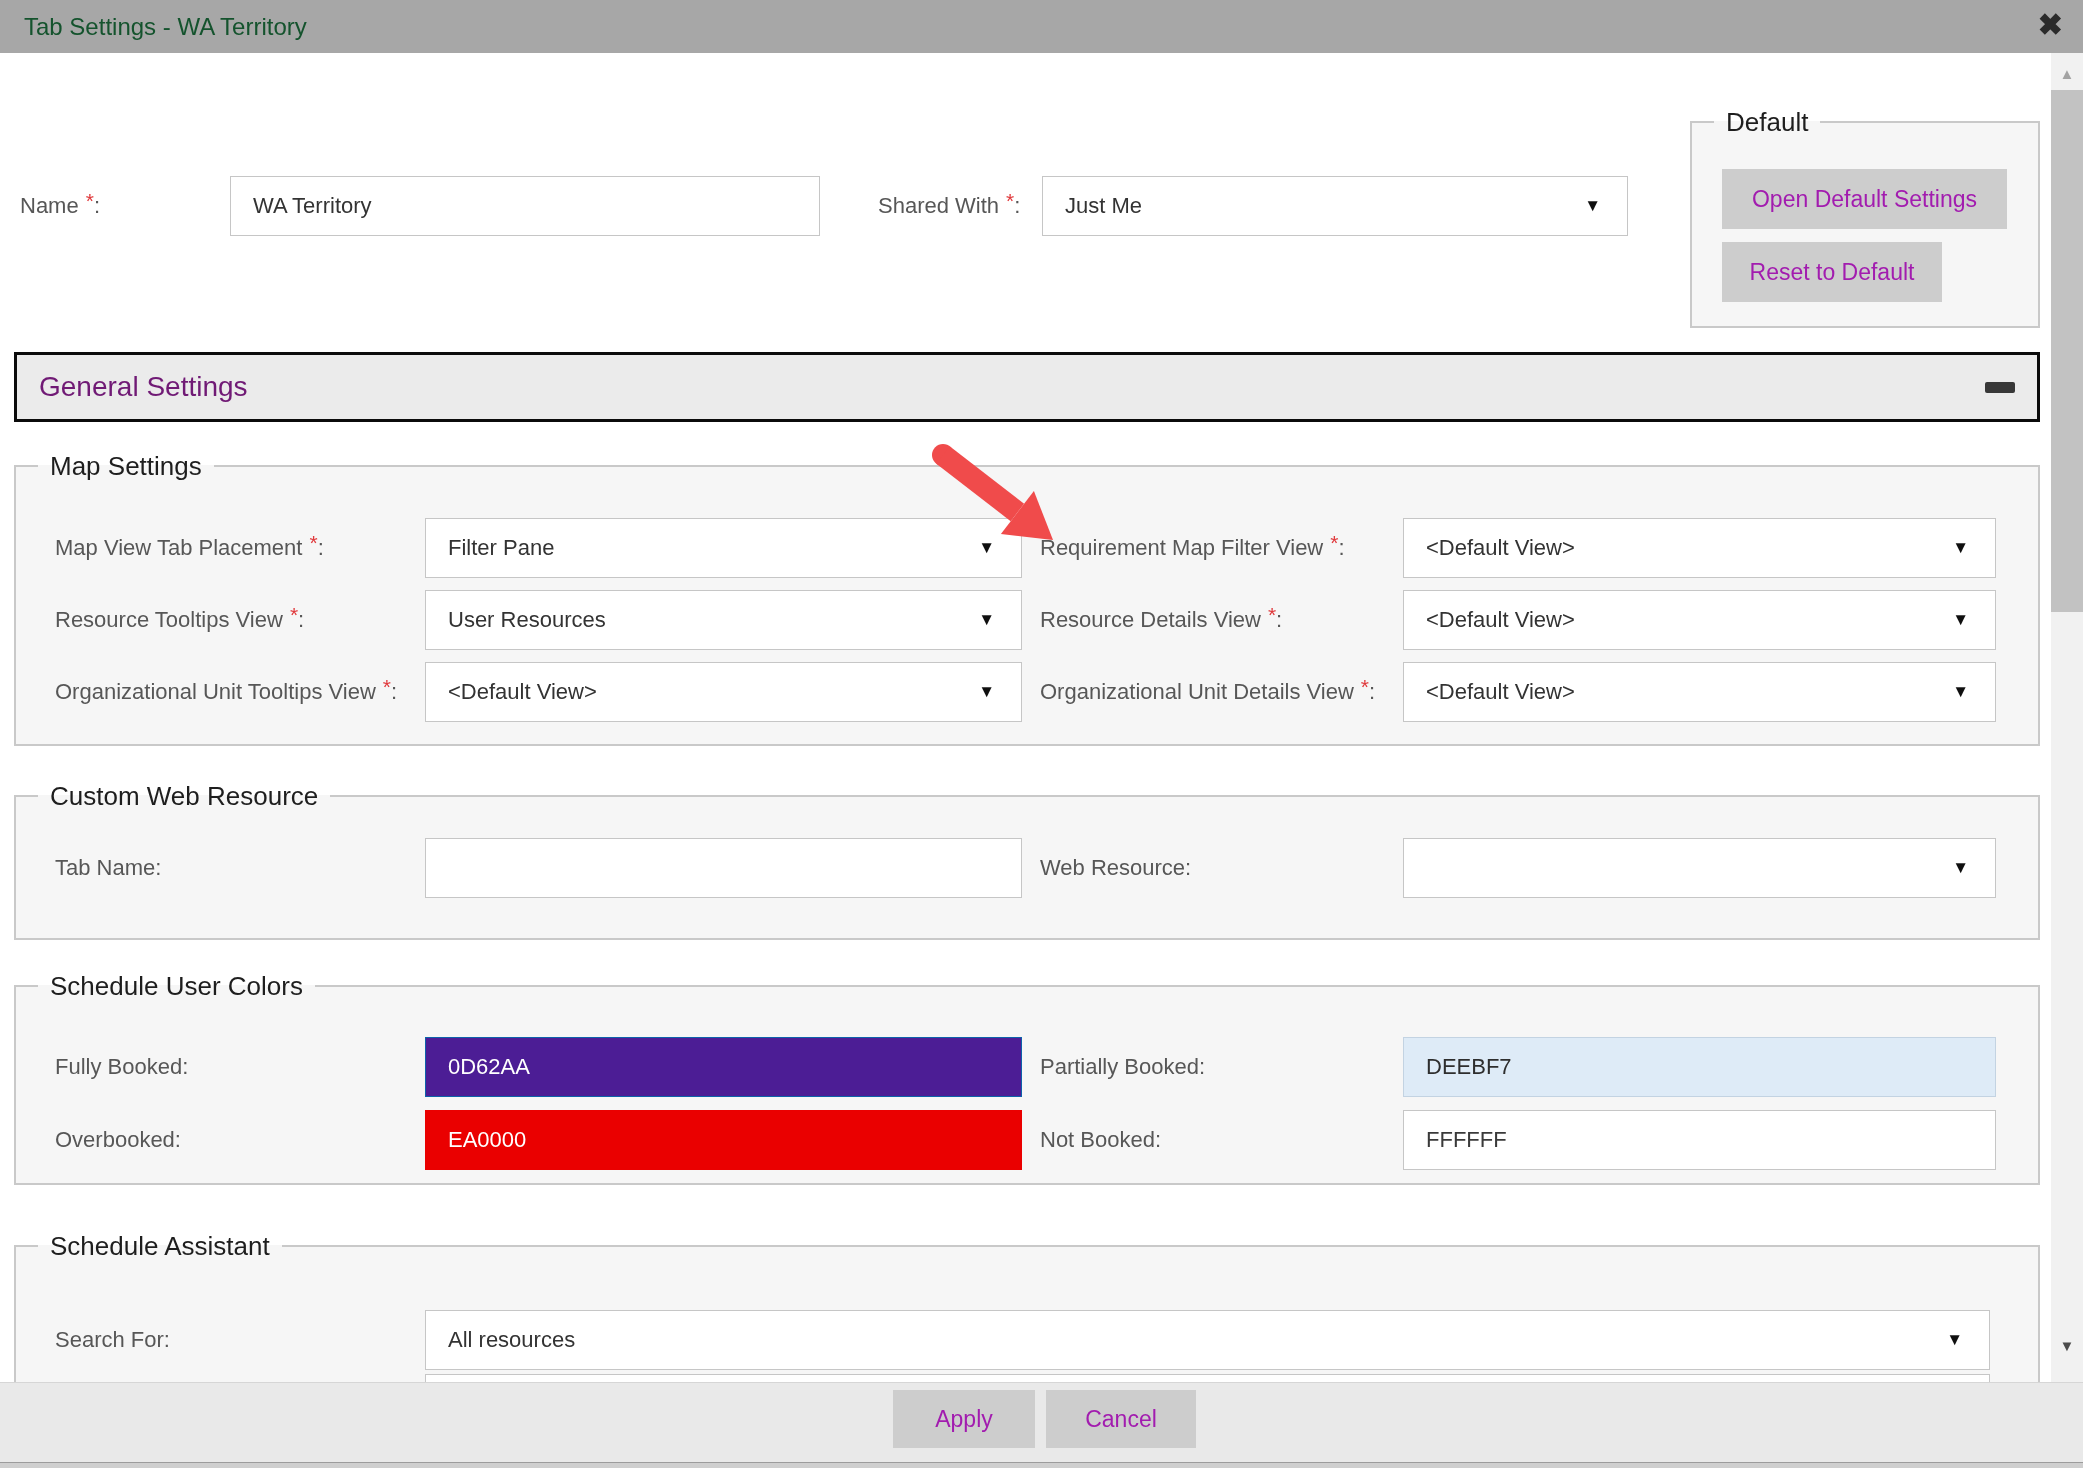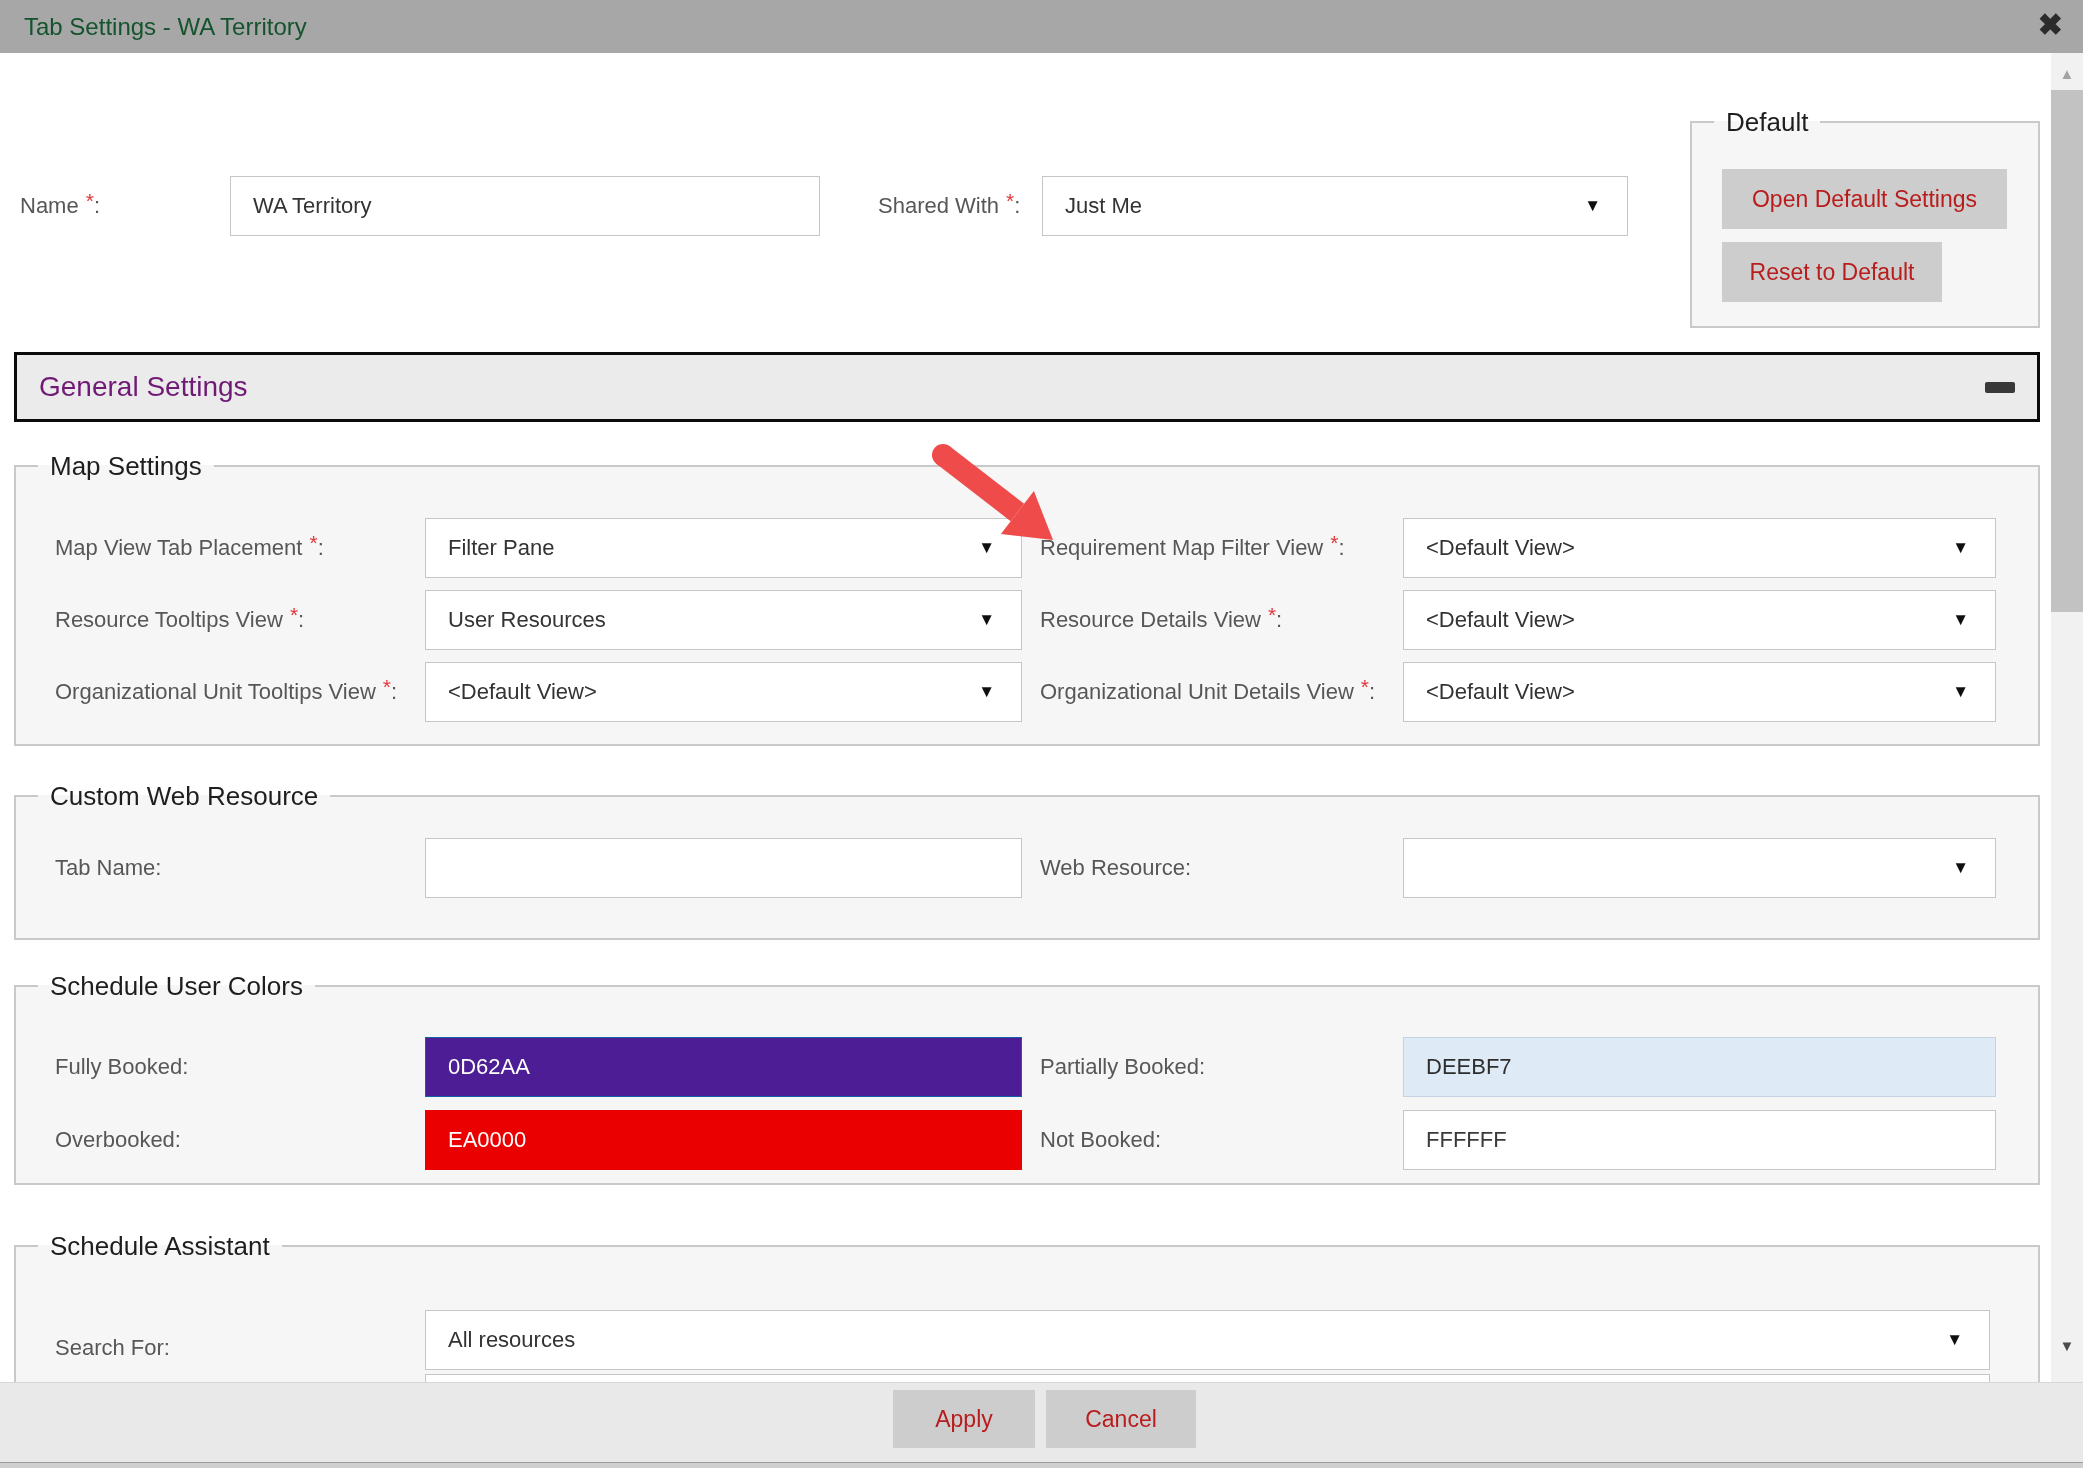--- a/index.html
+++ b/index.html
@@ -52,21 +52,21 @@
     display:flex; align-items:center; font-size:22px; color:#333333;
     padding:0 48px 0 22px; white-space:nowrap; overflow:hidden;
   }
   .caret {
     position:absolute; right:26px; top:50%; transform:translateY(-50%);
     font-size:17px; color:#0f0f0f;
   }
   .btn {
     position:absolute; background:#cdcdcd; border:none; box-sizing:border-box;
     display:flex; align-items:center; justify-content:center;
-    font-size:23px; color:#b91c1c; font-family:inherit; cursor:default;
+    font-size:23px; color:#a21caf; font-family:inherit; cursor:default;
   }
   
   .footer {
     position:absolute; left:0; top:1382px; width:2083px; height:80px;
     background:#e9e9e9; border-top:1px solid #d6d6d6; box-sizing:border-box; z-index:5;
   }
   .bottom-strip {
     position:absolute; left:0; top:1462px; width:2083px; height:6px;
     background:#cfcfcf; border-top:1px solid #9c9c9c; box-sizing:border-box; z-index:5;
   }
@@ -198,21 +198,21 @@
   <div class="lbl" style="left:1040px; top:1125px;">
     <span>Not Booked</span><span>:</span>
   </div>
   <div class="colorbox" style="left:1403px; top:1110px; width:593px; height:60px; background:#ffffff; color:#3a3a3a;">
     <span>FFFFFF</span>
   </div>
 
   <fieldset class="fs" style="left:14px; top:1230px; width:2026px; height:175px;">
     <legend>Schedule Assistant</legend>
   </fieldset>
-  <div class="lbl" style="left:55px; top:1325px;margin-top:8px;">
+  <div class="lbl" style="left:55px; top:1325px;">
     <span>Search For</span><span>:</span>
   </div>
   <div class="dd" style="left:425px; top:1310px; width:1565px; height:60px;">
     <span>All resources</span>
     <span class="caret">▼</span>
   </div>
   <div class="input" style="left:425px; top:1374px; width:1565px; height:50px;"></div>
 
   <svg class="arrow-svg" width="160" height="120" viewBox="0 0 160 120">
     <circle cx="23" cy="18" r="11" fill="#F04B4B"></circle>

